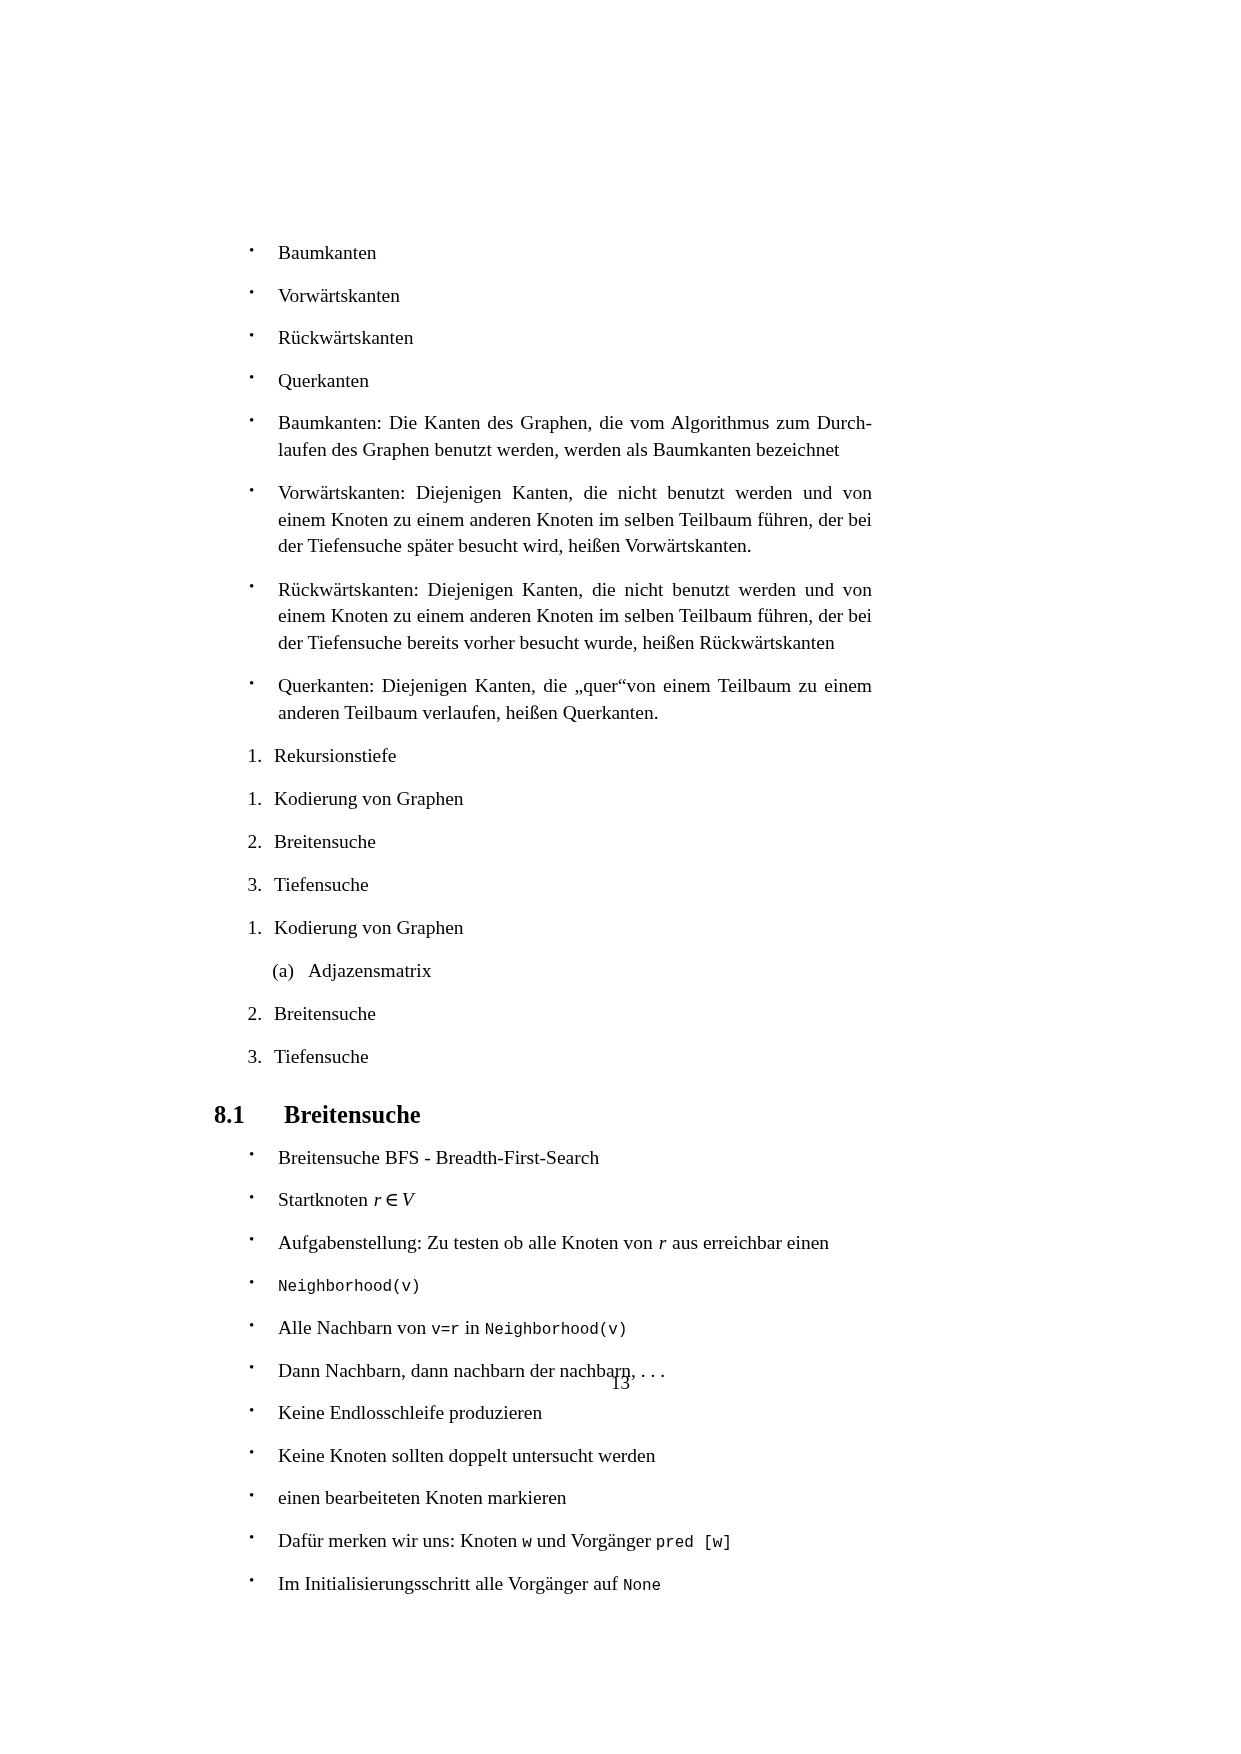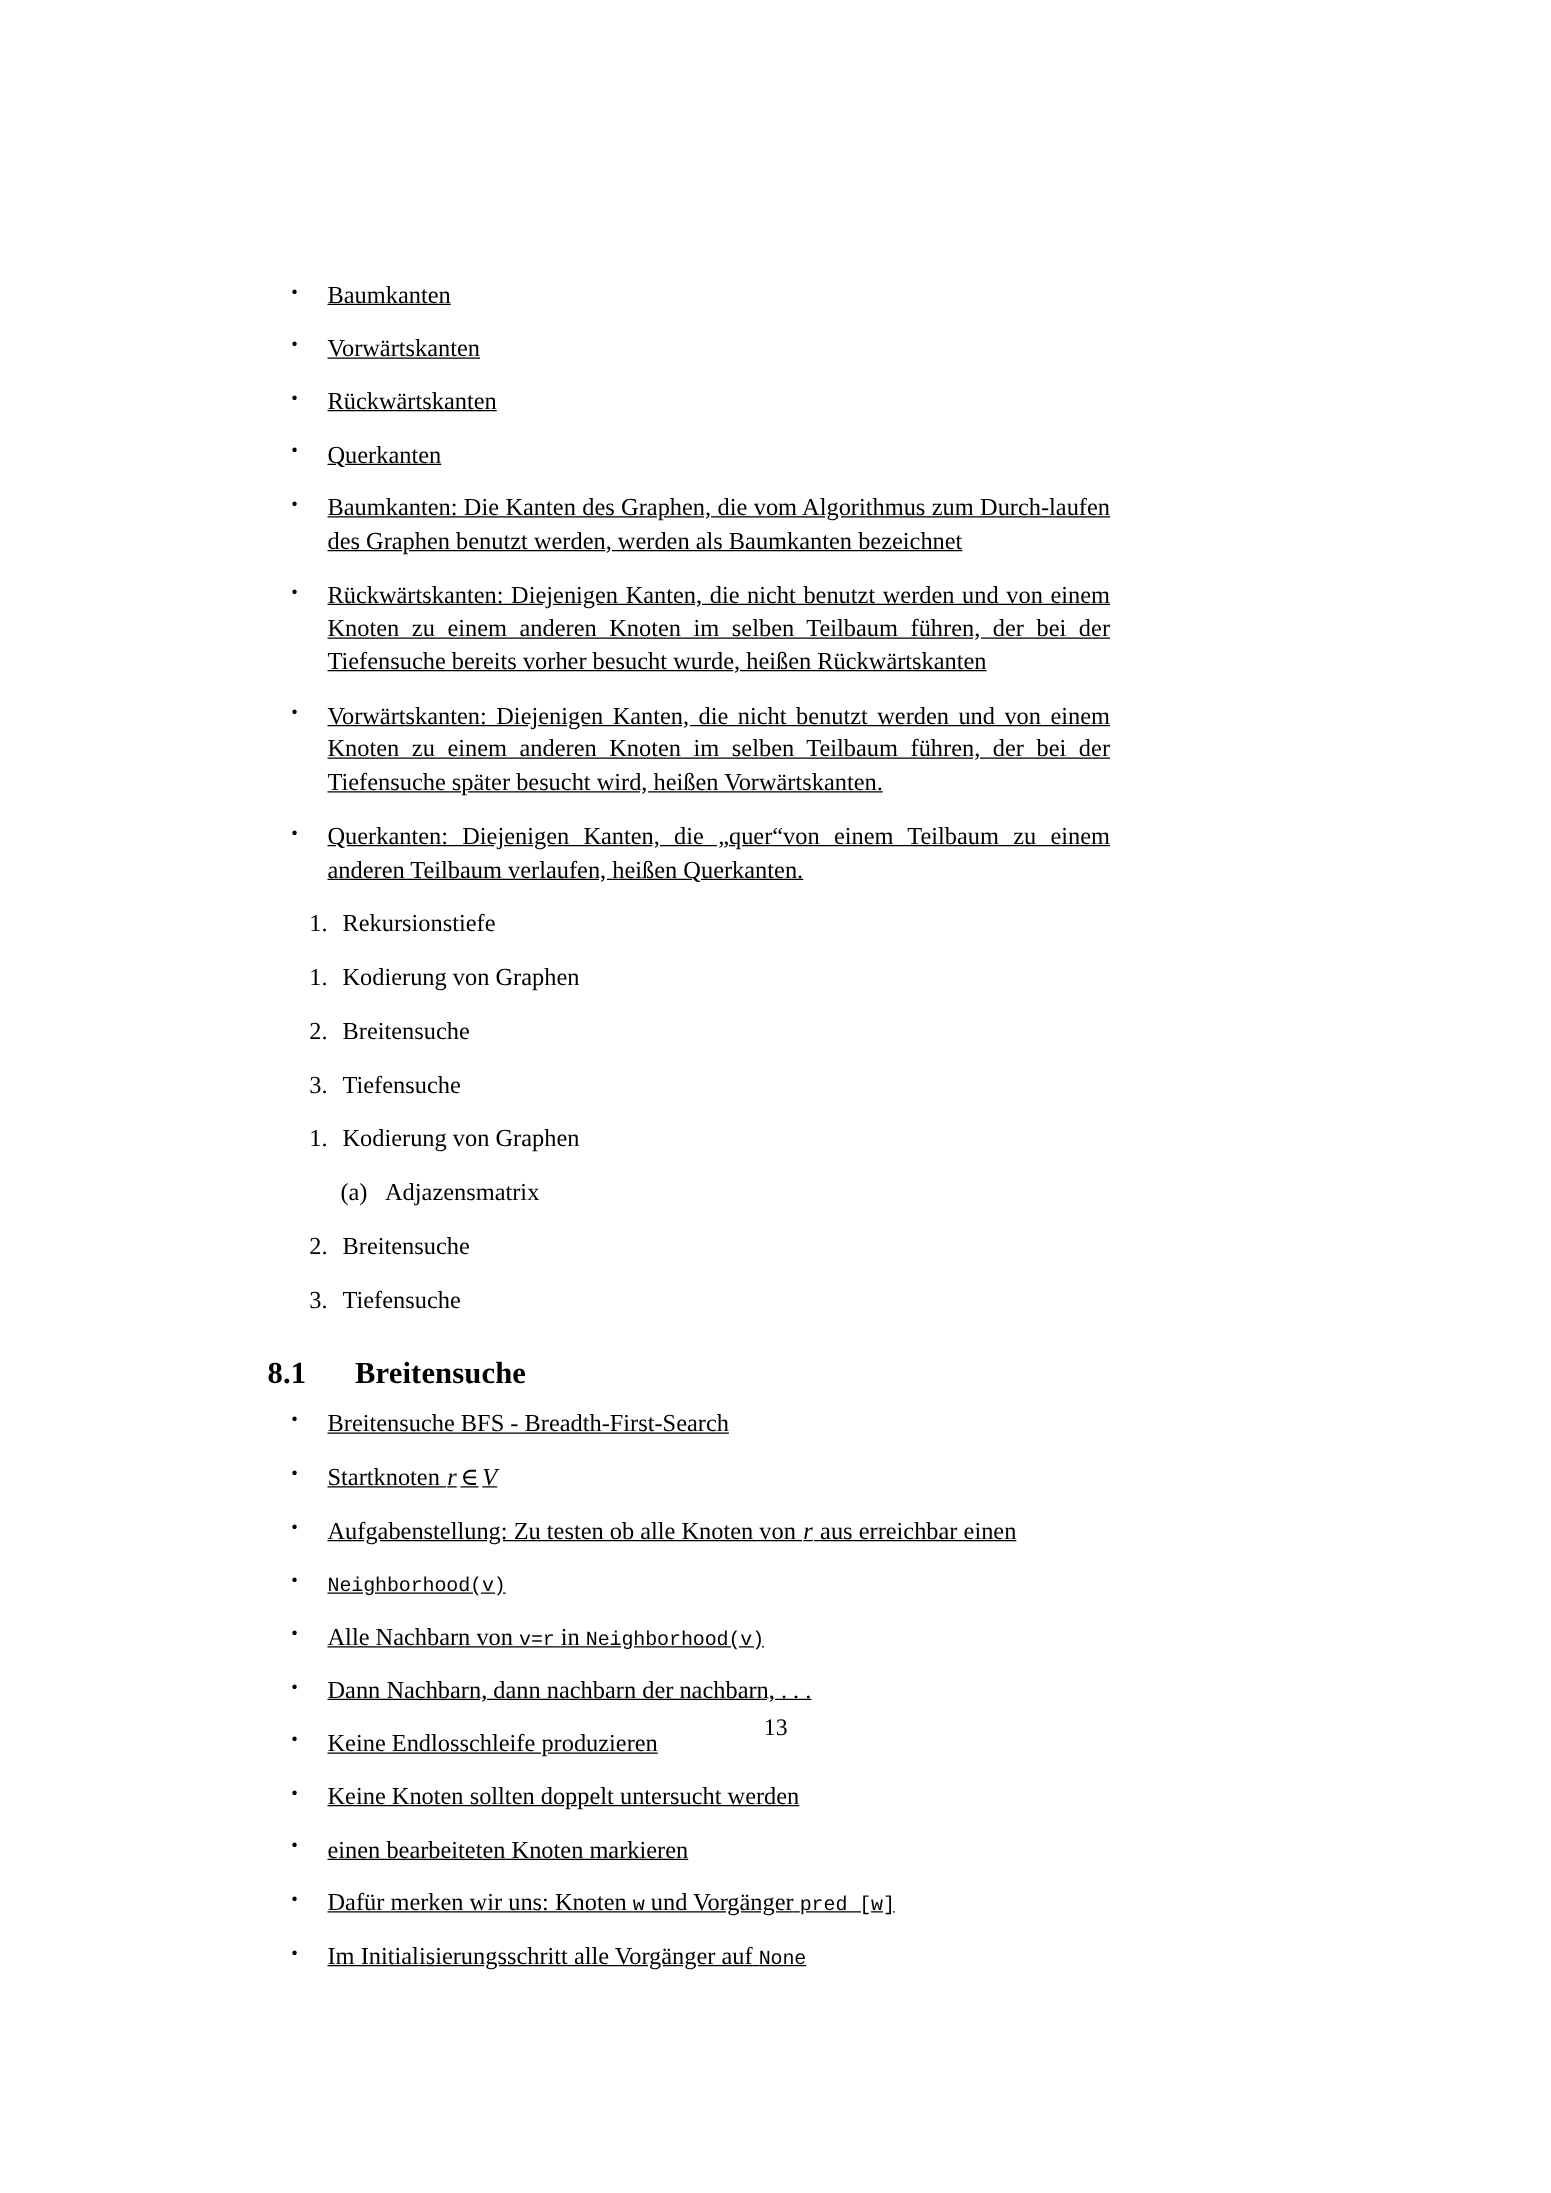--- a/index.html
+++ b/index.html
@@ -23,23 +23,22 @@
   }
   .content {
     position: absolute;
     left: 228px;
     top: 224px;
     width: 660px;
   }
   
   ul.itemize {
     list-style: none;
-    margin: 0;
+    margin: 16px;
     padding: 0;
-    text-decoration: underline;
   }
   ul.itemize > li {
     position: relative;
     padding-left: 34px;
     margin: 0 0 16.5px 0;
     font-size: 19.5px;
     line-height: 1.36;
     text-align: justify;
     text-justify: inter-word;
     hyphens: manual;
@@ -128,22 +127,22 @@
 <div class="page">
   <div class="content">
 
     <ul class="itemize">
       <li class="tight"><span>Baumkanten</span></li>
       <li class="tight"><span>Vorwärtskanten</span></li>
       <li class="tight"><span>Rückwärtskanten</span></li>
       <li class="tight"><span>Querkanten</span></li>
 
       <li class="para"><span>Baumkanten: Die Kanten des Graphen, die vom Algorithmus zum Durch-laufen des Graphen benutzt werden, werden als Baumkanten bezeichnet</span></li>
+      <li class="para"><span>Vorwärtskanten: Diejenigen Kanten, die nicht benutzt werden und von einem Knoten zu einem anderen Knoten im selben Teilbaum führen, der bei der Tiefensuche später besucht wird, heißen Vorwärtskanten.</span></li>
       <li class="para"><span>Rückwärtskanten: Diejenigen Kanten, die nicht benutzt werden und von einem Knoten zu einem anderen Knoten im selben Teilbaum führen, der bei der Tiefensuche bereits vorher besucht wurde, heißen Rückwärtskanten</span></li>
-      <li class="para"><span>Vorwärtskanten: Diejenigen Kanten, die nicht benutzt werden und von einem Knoten zu einem anderen Knoten im selben Teilbaum führen, der bei der Tiefensuche später besucht wird, heißen Vorwärtskanten.</span></li>
       <li class="para"><span>Querkanten: Diejenigen Kanten, die „quer“von einem Teilbaum zu einem anderen Teilbaum verlaufen, heißen Querkanten.</span></li>
     </ul>
 
     <ol class="enumerate">
       <li>
         <span class="num">1.</span>
         <span>Rekursionstiefe</span>
       </li>
       <li>
         <span class="num">1.</span>

